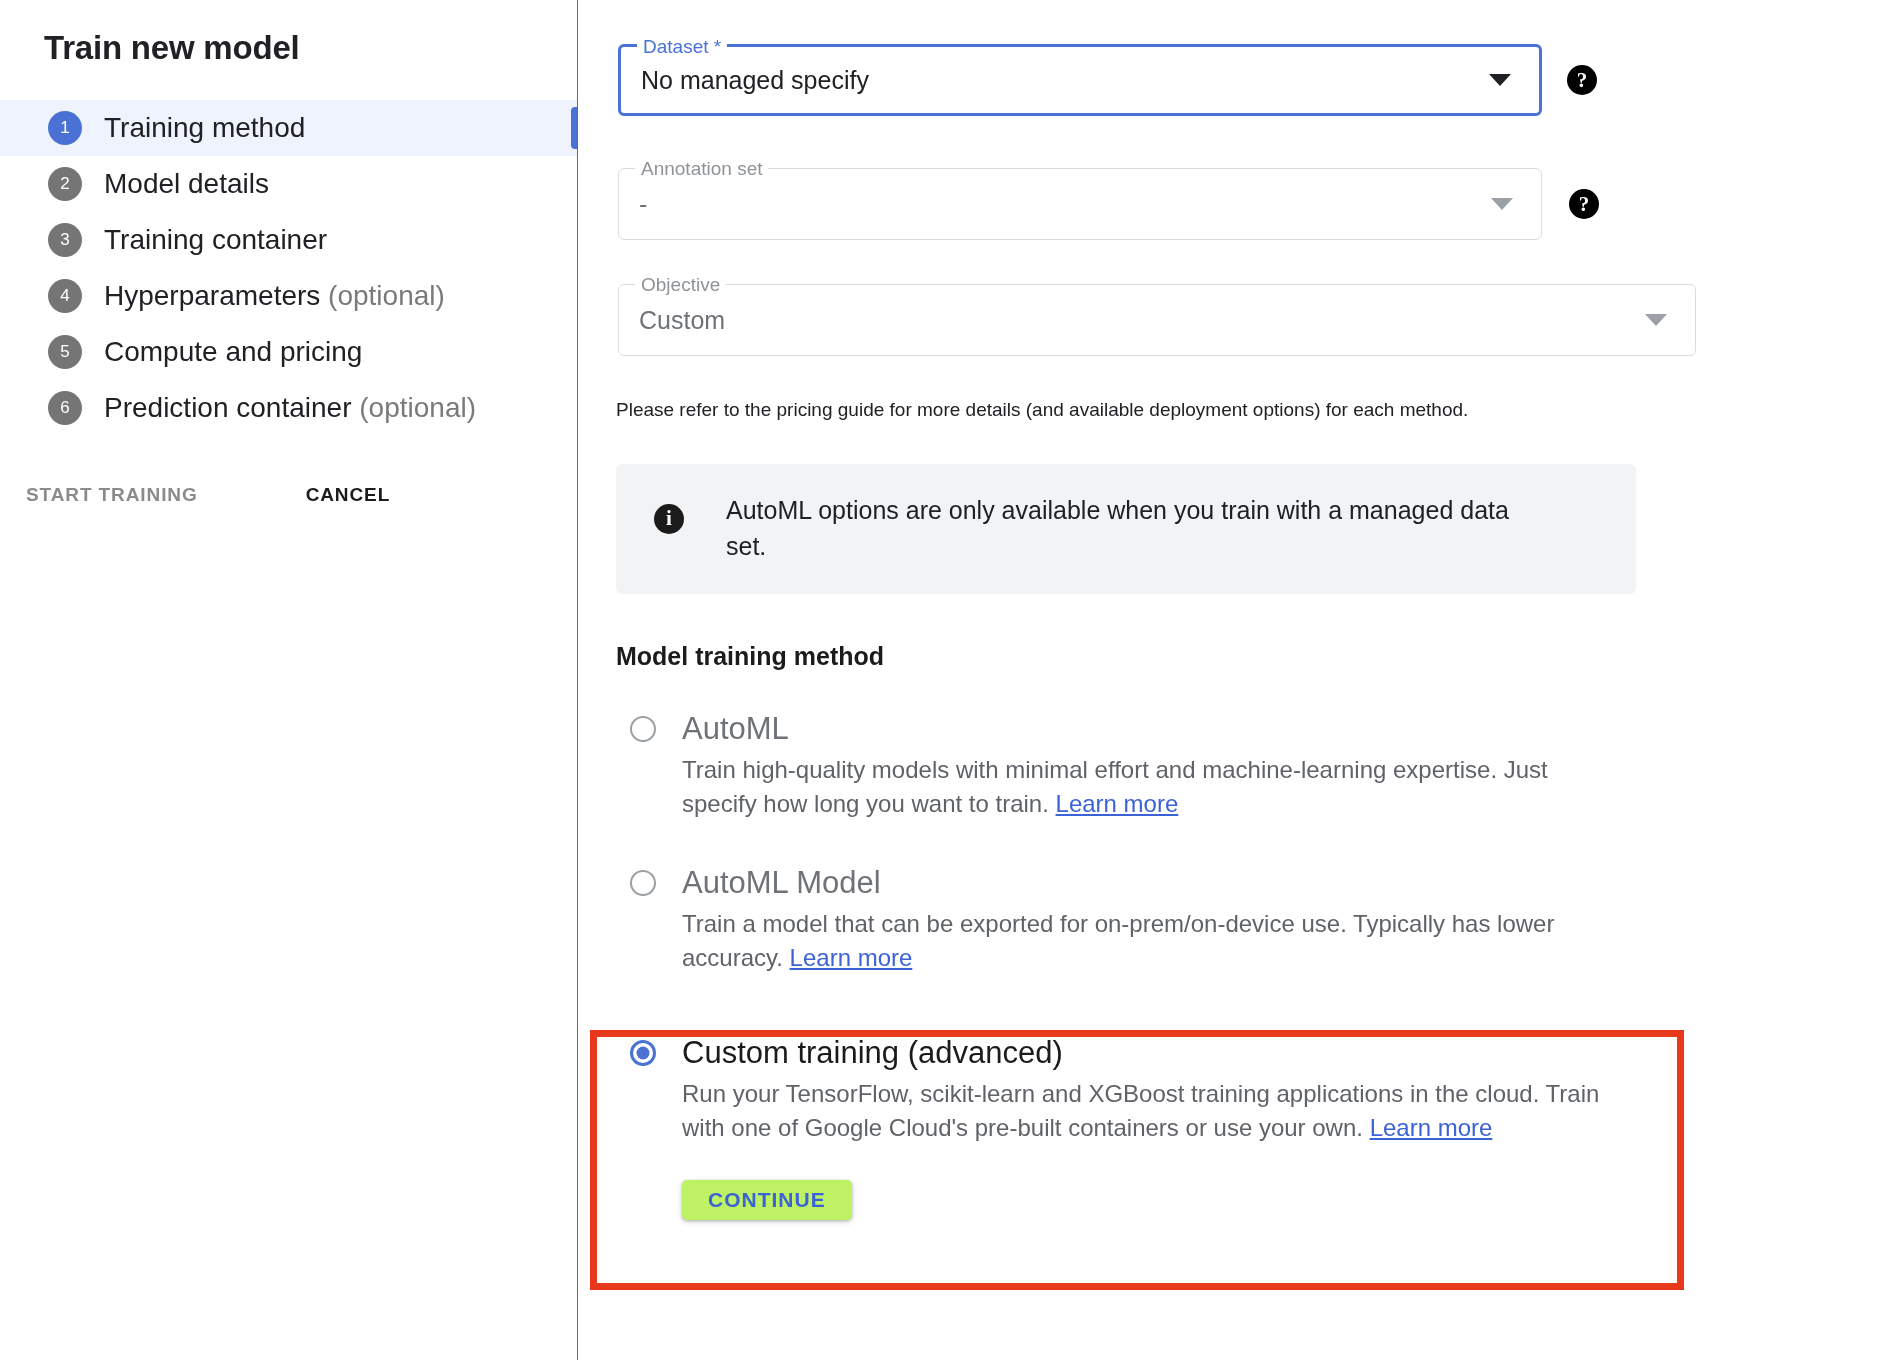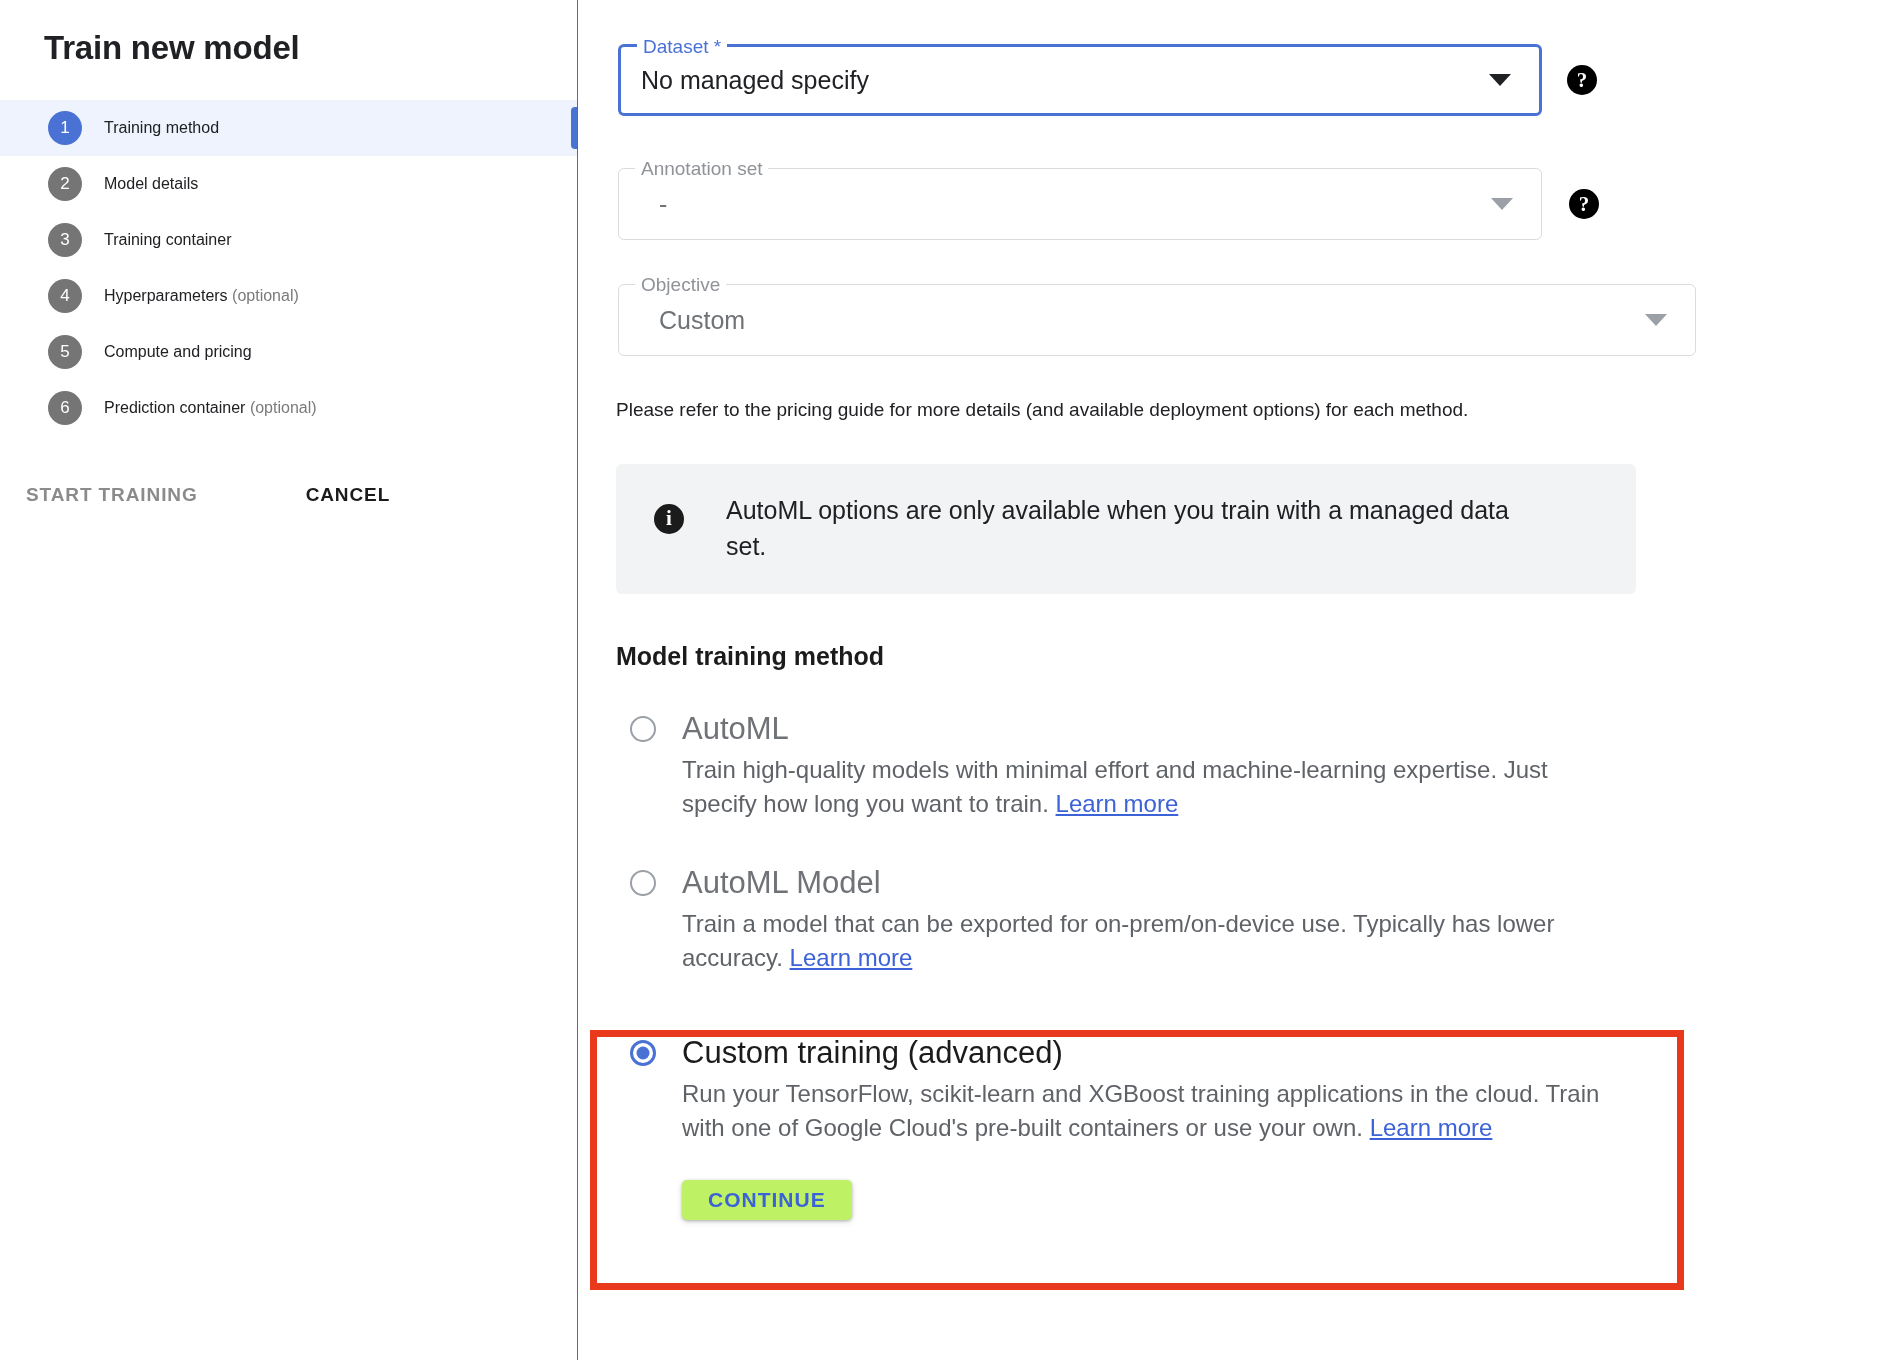--- a/index.html
+++ b/index.html
@@ -45,21 +45,21 @@
   .badge {
     width: 34px; height: 34px; border-radius: 50%;
     background: #757575; color: #fff;
     display: flex; align-items: center; justify-content: center;
     font-size: 17px; font-weight: normal;
     flex: 0 0 34px;
   }
   .step.active .badge { background: #4a72d4; }
   .step-label {
     margin-left: 22px;
-    font-size: 16px;
+    font-size: 28px;
     color: #202124;
     white-space: nowrap;
   }
   .step-optional { color: #7a7a7a; }
 
   .side-actions {
     display: flex; align-items: center;
     margin-top: 38px; padding-left: 20px;
   }
   .txt-btn {
@@ -87,21 +87,21 @@
     position: relative;
     margin-left: 40px;
     width: 924px;
     height: 72px;
     border: 2px solid #c8ccd0;
     border-radius: 6px;
     display: flex; align-items: center;
     background: #fff;
   }
   .field.focused { border-color: #4a72d4; border-width: 3px; }
-  .field.disabled { border-width: 1px; border-color: #dadce0; padding-left: 20px; }
+  .field.disabled { border-width: 1px; border-color: #dadce0; }
   .field-legend {
     position: absolute;
     top: -13px; left: 16px;
     background: #fff;
     padding: 0 6px;
     font-size: 19px;
     line-height: 26px;
     white-space: nowrap;
   }
   .field.focused .field-legend { color: #4a72d4; }

